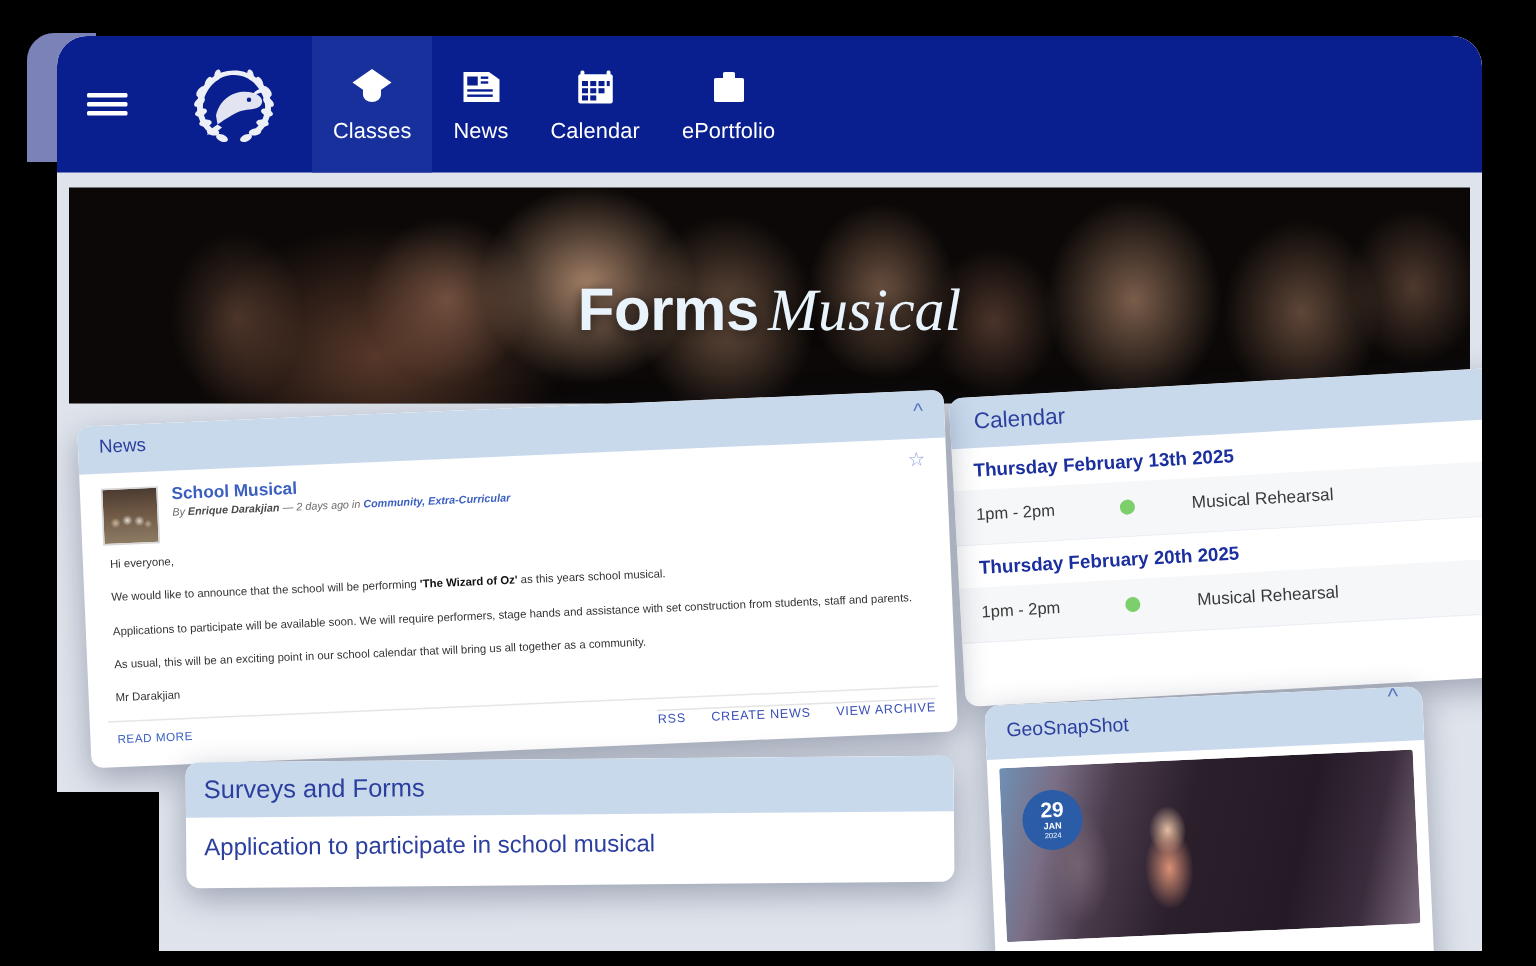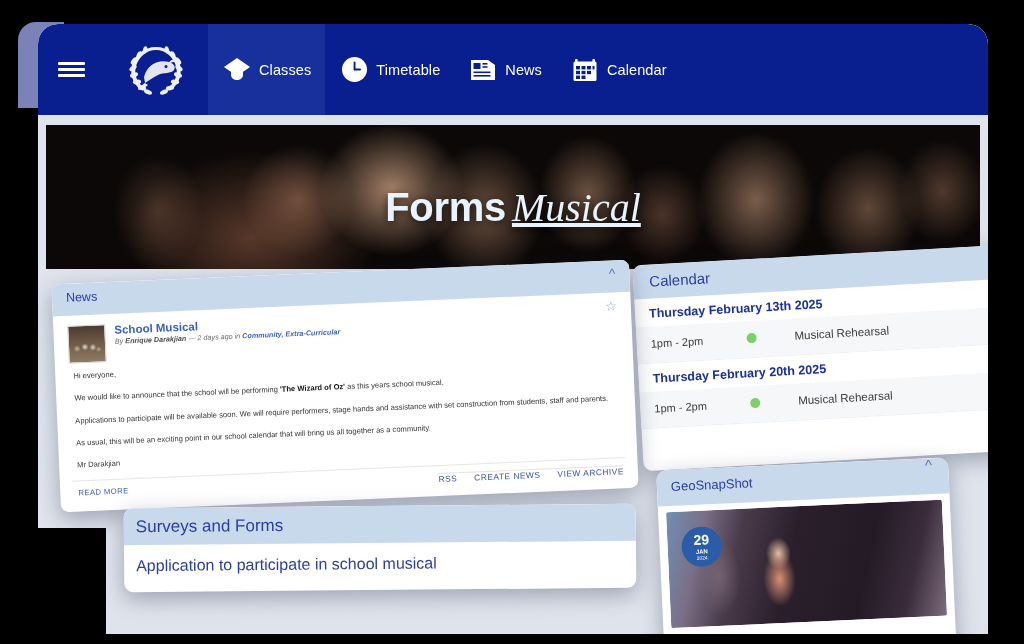--- a/index.html
+++ b/index.html
@@ -76,20 +76,21 @@
     justify-content: center;
     cursor: pointer;
   }
 
   .nav-items { display: flex; align-items: stretch; }
 
   .nav-item {
     min-width: 60px;
     padding: 0 14px;
     display: flex;
+    flex-direction: column;
     align-items: center;
     justify-content: center;
     color: #ffffff;
     cursor: pointer;
     gap: 7px;
   }
   .nav-item.active { background: #17309c; }
   .nav-item .nav-icon {
     width: 30px; height: 30px;
     display: flex; align-items: center; justify-content: center;
@@ -136,21 +137,20 @@
   .hero-title .t1 {
     font-family: "Liberation Sans", sans-serif;
     font-weight: 700;
     letter-spacing: -.3px;
   }
   .hero-title .t2 {
     font-family: "Liberation Serif", serif;
     font-style: italic;
     font-weight: 400;
     margin-left: 6px;
-    text-decoration: underline;
   }
 
   
   .panel {
     position: absolute;
     background: #ffffff;
     border-radius: 9px;
     box-shadow: 0 7px 22px rgba(20,30,60,.33);
     overflow: hidden;
   }
@@ -456,30 +456,20 @@
         <div class="nav-item active">
           <span class="nav-icon">
             <svg width="30" height="26" viewBox="0 0 30 26" fill="#ffffff">
               <path d="M15 1 L28 10 L15 19 L2 10 Z"></path>
               <path d="M9 13 L9 18 C9 21 12 23 15 23 C18 23 21 21 21 18 L21 13 L15 17.5 Z"></path>
             </svg>
           </span>
           <span class="nav-label">Classes</span>
         </div>
 
-        <div class="nav-item">
-          <span class="nav-icon">
-            <svg width="27" height="27" viewBox="0 0 27 27" fill="#ffffff">
-              <circle cx="13.5" cy="13.5" r="12.5"></circle>
-              <rect x="12.6" y="5.5" width="1.9" height="9" fill="#0a1f8f" rx=".9"></rect>
-              <rect x="13" y="12.6" width="7" height="1.9" fill="#0a1f8f" rx=".9"></rect>
-            </svg>
-          </span>
-          <span class="nav-label">Timetable</span>
-        </div>
 
         <div class="nav-item">
           <span class="nav-icon">
             <svg width="28" height="26" viewBox="0 0 28 26" fill="#ffffff">
               <path d="M2 3 H19 L26 8 V23 H2 Z"></path>
               <rect x="4.5" y="6" width="7" height="6" fill="#0a1f8f"></rect>
               <rect x="13.5" y="6" width="5" height="1.6" fill="#0a1f8f"></rect>
               <rect x="13.5" y="9.2" width="5" height="1.6" fill="#0a1f8f"></rect>
               <rect x="4.5" y="14.5" width="17" height="1.6" fill="#0a1f8f"></rect>
               <rect x="4.5" y="18" width="17" height="1.6" fill="#0a1f8f"></rect>
@@ -503,20 +493,29 @@
                 <rect x="9.5" y="13.8" width="4" height="3.4"></rect>
                 <rect x="15" y="13.8" width="4" height="3.4"></rect>
                 <rect x="4" y="18.6" width="4" height="3.4"></rect>
                 <rect x="9.5" y="18.6" width="4" height="3.4"></rect>
               </g>
             </svg>
           </span>
           <span class="nav-label">Calendar</span>
         </div>
 
+        <div class="nav-item">
+          <span class="nav-icon">
+            <svg width="26" height="25" viewBox="0 0 26 25" fill="#ffffff">
+              <rect x="9" y="2" width="8" height="4.5" rx="1"></rect>
+              <rect x="3" y="6" width="20" height="16" rx="1.2"></rect>
+            </svg>
+          </span>
+          <span class="nav-label">ePortfolio</span>
+        </div>
 
       </div>
     </div>
 
     <div class="hero">
       <div class="hero-title">
         <span class="t1">Forms</span><span class="t2">Musical</span>
       </div>
     </div>
 

